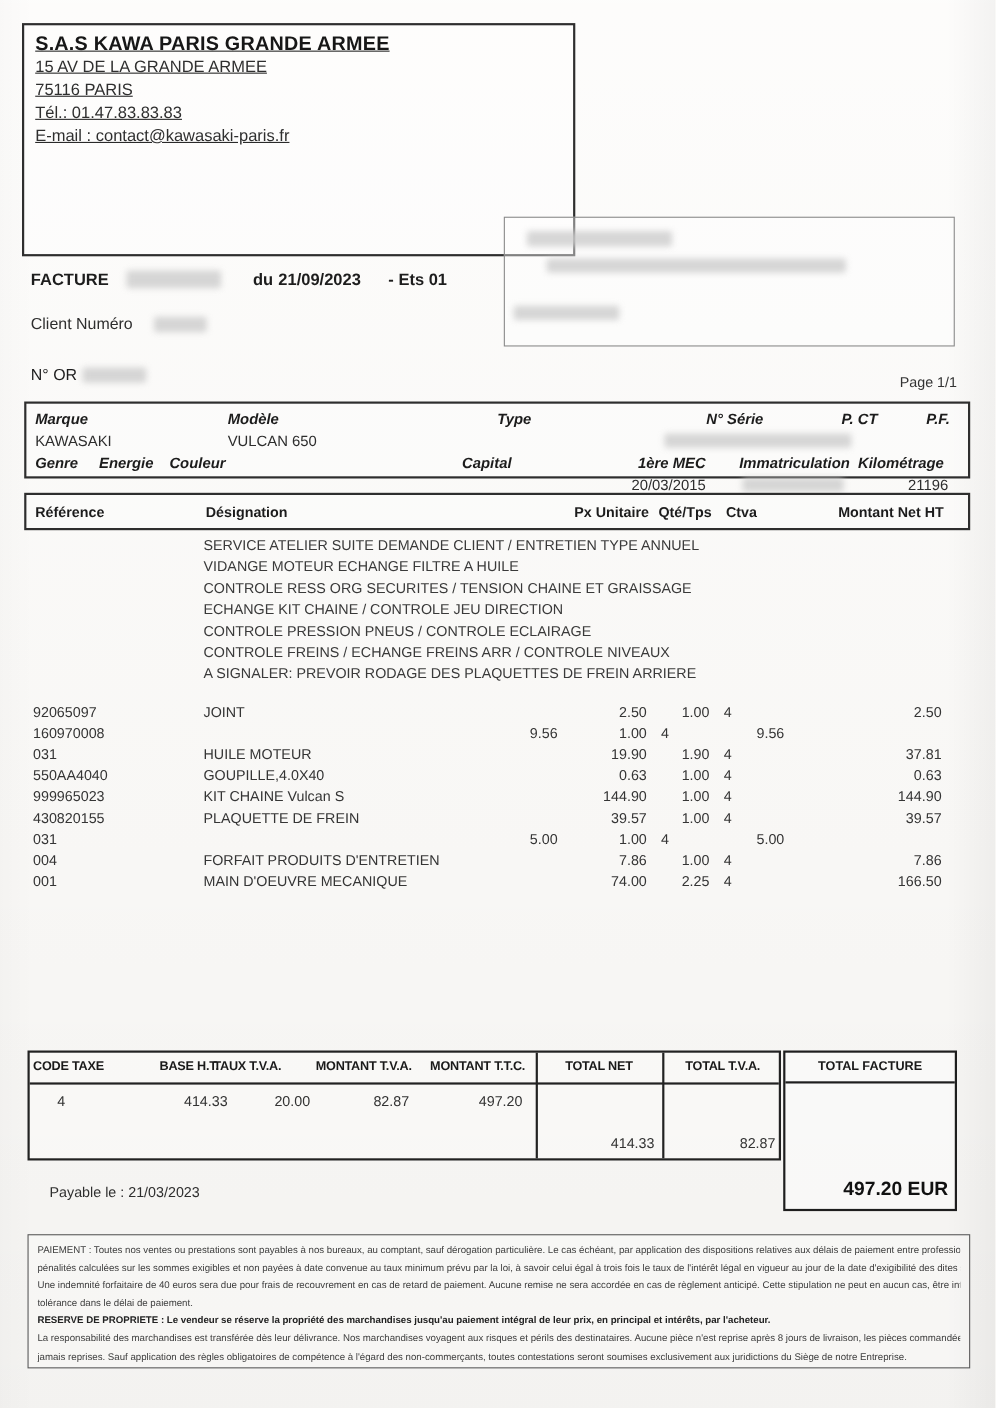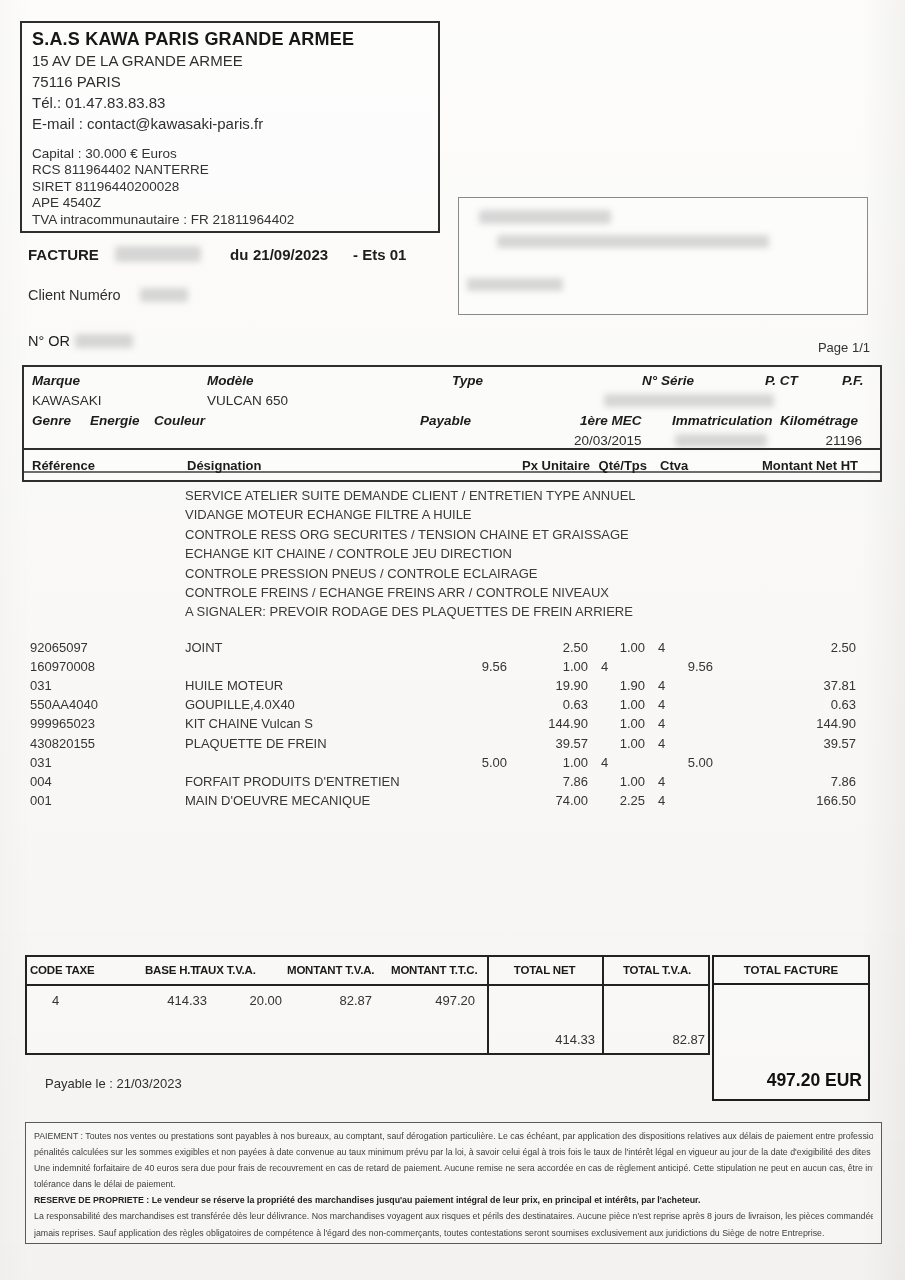--- a/index.html
+++ b/index.html
@@ -23,24 +23,25 @@
   .redact {
     position:absolute;
     background:#c9c9c9;
     border-radius:2px;
     filter:blur(3px);
     opacity:0.75;
   }
 
   
   .company-box {
-    left:20px; top:21px; width:420px; height:212px;
+    left:20px; top:21px; width:503px; height:212px;
     border:2px solid #2e2e2e;
     padding:6px 10px;
     background:rgba(255,255,255,0.35);
+    text-decoration:underline;
   }
   .company-name { font-size:18px; font-weight:bold; color:#171717; letter-spacing:0.2px; }
   .company-line { font-size:15px; color:#2f2f2f; line-height:21px; }
   .company-legal { position:absolute; left:10px; bottom:3px; }
   .company-legal div { font-size:13.5px; color:#333; line-height:16.5px; }
 
   
   .client-box {
     left:458px; top:197px; width:410px; height:118px;
     border:1.5px solid #8a8a8a;
@@ -48,21 +49,21 @@
   }
 
   
   .facture-row { left:28px; top:246px; font-size:15px; font-weight:bold; color:#1d1d1d; }
   .client-num { left:28px; top:287px; font-size:14.5px; color:#2e2e2e; }
   .or-row { left:28px; top:333px; font-size:14.5px; font-weight:normal; color:#1d1d1d; }
   .page-num { left:770px; top:340px; width:100px; text-align:right; font-size:13px; color:#333; }
 
   
   .vehicle-box {
-    left:22px; top:365px; width:860px; height:108px;
+    left:22px; top:365px; width:860px; height:70px;
     border:2px solid #2e2e2e;
     background:rgba(255,255,255,0.3);
   }
   .vh { position:absolute; font-size:13.5px; font-weight:bold; font-style:italic; color:#1c1c1c; white-space:nowrap; }
   .vv { position:absolute; font-size:13.5px; color:#2d2d2d; white-space:nowrap; }
 
   
   .items-head {
     left:22px; top:448px; width:860px; height:34px;
     border:2px solid #2e2e2e;
@@ -129,27 +130,20 @@
 <body>
 
 <div class="page">
 
   <div class="abs company-box">
     <div class="company-name">S.A.S KAWA PARIS GRANDE ARMEE</div>
     <div class="company-line">15 AV DE LA GRANDE ARMEE</div>
     <div class="company-line">75116 PARIS</div>
     <div class="company-line">Tél.: 01.47.83.83.83</div>
     <div class="company-line">E-mail  : contact@kawasaki-paris.fr</div>
-    <div class="company-legal">
-      <div>Capital : 30.000 € Euros</div>
-      <div>RCS 811964402 NANTERRE</div>
-      <div>SIRET 81196440200028</div>
-      <div>APE 4540Z</div>
-      <div>TVA intracommunautaire : FR 21811964402</div>
-    </div>
   </div>
 
   <div class="abs client-box">
     <div class="redact" style="left:20px; top:12px; width:132px; height:14px;"></div>
     <div class="redact" style="left:38px; top:37px; width:272px; height:13px;"></div>
     <div class="redact" style="left:8px; top:80px; width:96px; height:13px;"></div>
   </div>
 
   <div class="abs facture-row">
     <span style="position:absolute; left:0; top:0;">FACTURE</span>
@@ -179,21 +173,21 @@
     <span class="vh" style="left:741px; top:6px;">P. CT</span>
     <span class="vh" style="left:818px; top:6px;">P.F.</span>
 
     <span class="vv" style="left:8px;   top:26px;">KAWASAKI</span>
     <span class="vv" style="left:183px; top:26px;">VULCAN 650</span>
     <div class="redact" style="left:580px; top:27px; width:170px; height:13px;"></div>
 
     <span class="vh" style="left:8px;   top:46px;">Genre</span>
     <span class="vh" style="left:66px;  top:46px;">Energie</span>
     <span class="vh" style="left:130px; top:46px;">Couleur</span>
-    <span class="vh" style="left:396px; top:46px;">Payable</span>
+    <span class="vh" style="left:396px; top:46px;">Capital</span>
     <span class="vh" style="left:556px; top:46px;">1ère MEC</span>
     <span class="vh" style="left:648px; top:46px;">Immatriculation</span>
     <span class="vh" style="left:756px; top:46px;">Kilométrage</span>
 
     <span class="vv" style="left:550px; top:66px;">20/03/2015</span>
     <div class="redact" style="left:651px; top:67px; width:92px; height:13px;"></div>
     <span class="vv" style="left:756px; top:66px; width:82px; text-align:right;">21196</span>
   </div>
 
   <div class="abs items-head">

